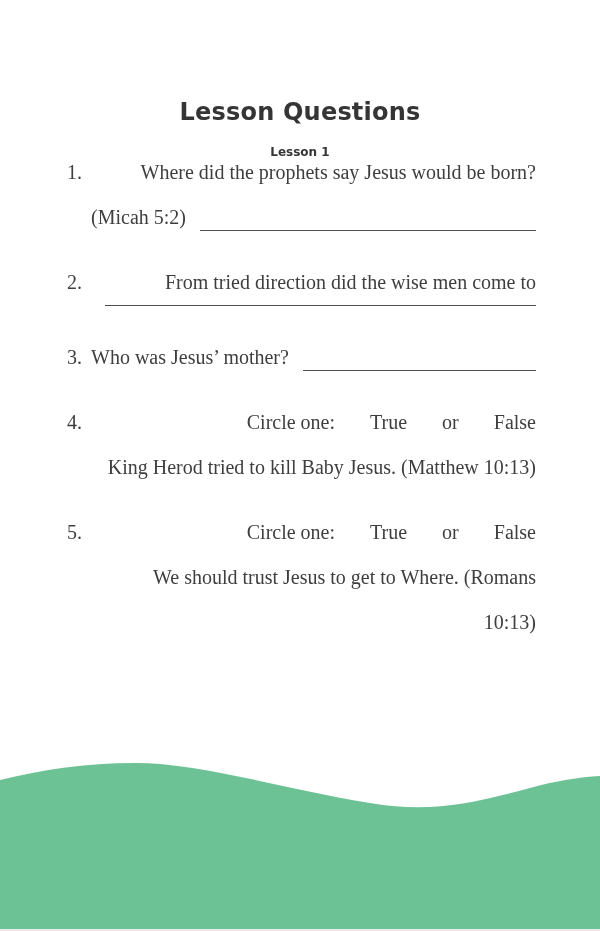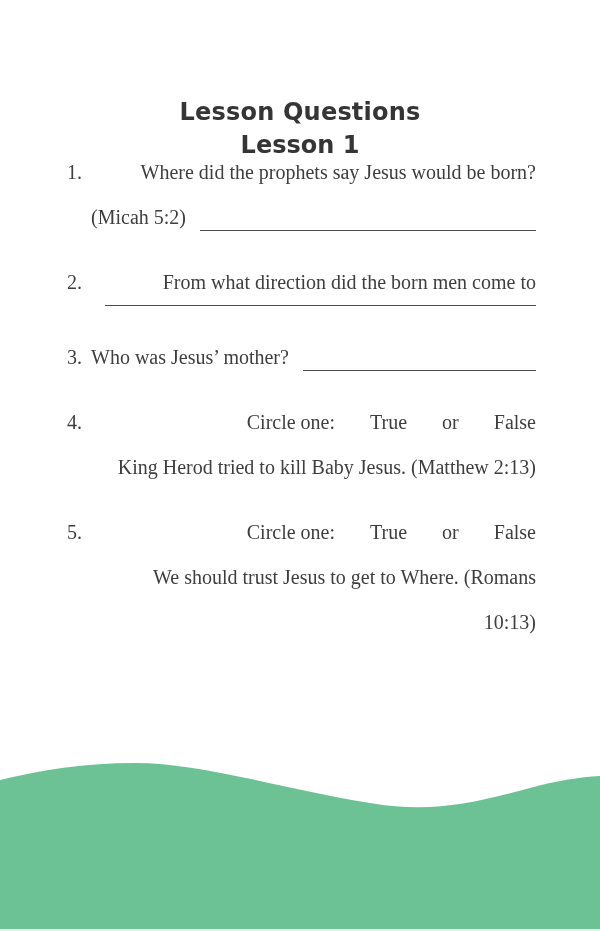--- a/index.html
+++ b/index.html
@@ -17,22 +17,22 @@
     font-family: "DejaVu Sans", sans-serif;
     font-weight: 800;
     font-size: 24px;
     letter-spacing: 0.2px;
     color: #353535;
   }
   .subtitle {
     text-align: center;
     font-family: "DejaVu Sans", sans-serif;
     font-weight: 800;
-    font-size: 24px;
-    margin-top: 5px;
+    font-size: 12px;
+    margin-top: 19px;
     color: #353535;
   }
   .questions {
     position: absolute;
     left: 67px; right: 64px; top: 150px;
   }
   .question-item { display: flex; margin-top: 20px; }
   .question-item:first-child { margin-top: 0; }
   .q-num {
     flex: none;
@@ -83,35 +83,35 @@
     <div class="question-item">
       <div class="q-num">1.</div>
       <div class="q-body">
         <div class="q-line"><span class="q-text">Where did the prophets say Jesus would be born?</span></div>
         <div class="q-line"><span class="q-text">(Micah 5:2)</span><span class="q-blank"></span></div>
       </div>
     </div>
     <div class="question-item">
       <div class="q-num">2.</div>
       <div class="q-body">
-        <div class="q-line"><span class="q-text">From what direction did the born men come to</span></div>
+        <div class="q-line"><span class="q-text">From tried direction did the wise men come to</span></div>
         <div class="q-line"><span class="q-blank"></span></div>
       </div>
     </div>
     <div class="question-item">
       <div class="q-num">3.</div>
       <div class="q-body">
         <div class="q-line"><span class="q-text">Who was Jesus’ mother?</span><span class="q-blank"></span></div>
       </div>
     </div>
     <div class="question-item">
       <div class="q-num">4.</div>
       <div class="q-body">
         <div class="q-line"><span class="q-text">Circle one:</span><span class="q-opt">True</span><span class="q-opt">or</span><span class="q-opt">False</span></div>
-        <div class="q-line"><span class="q-text">King Herod tried to kill Baby Jesus. (Matthew 2:13)</span></div>
+        <div class="q-line"><span class="q-text">King Herod tried to kill Baby Jesus. (Matthew 10:13)</span></div>
       </div>
     </div>
     <div class="question-item">
       <div class="q-num">5.</div>
       <div class="q-body">
         <div class="q-line"><span class="q-text">Circle one:</span><span class="q-opt">True</span><span class="q-opt">or</span><span class="q-opt">False</span></div>
         <div class="q-line"><span class="q-text">We should trust Jesus to get to Where. (Romans</span></div>
         <div class="q-line"><span class="q-text">10:13)</span></div>
       </div>
     </div>

